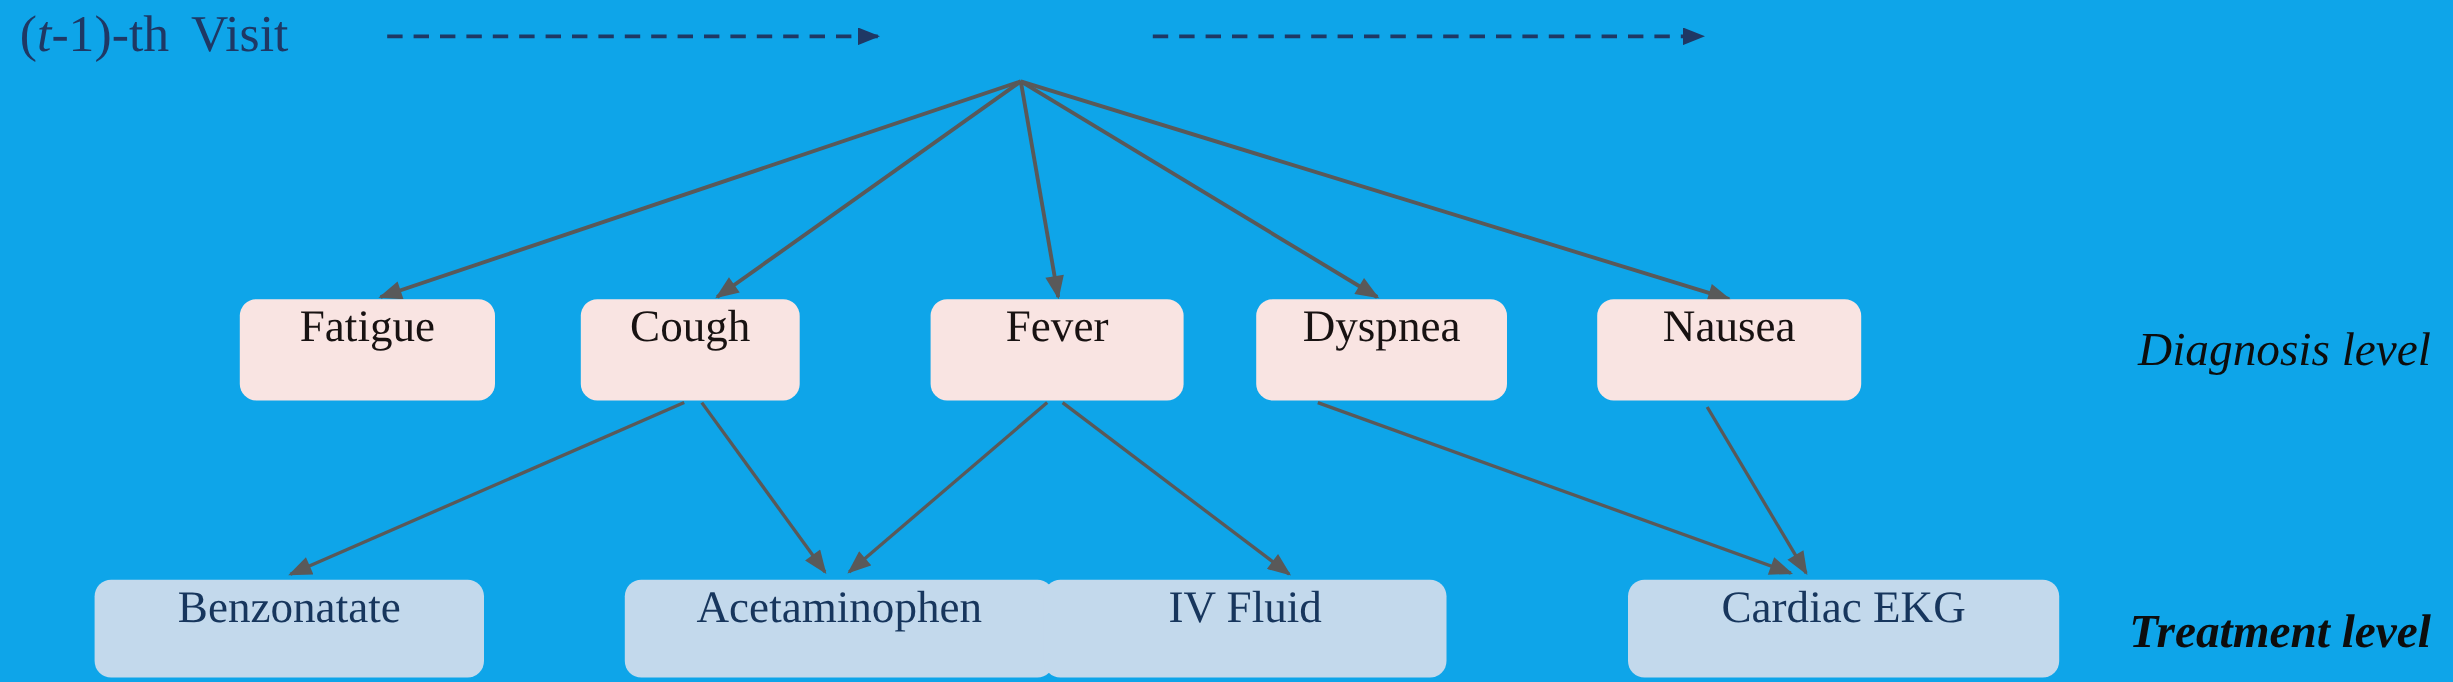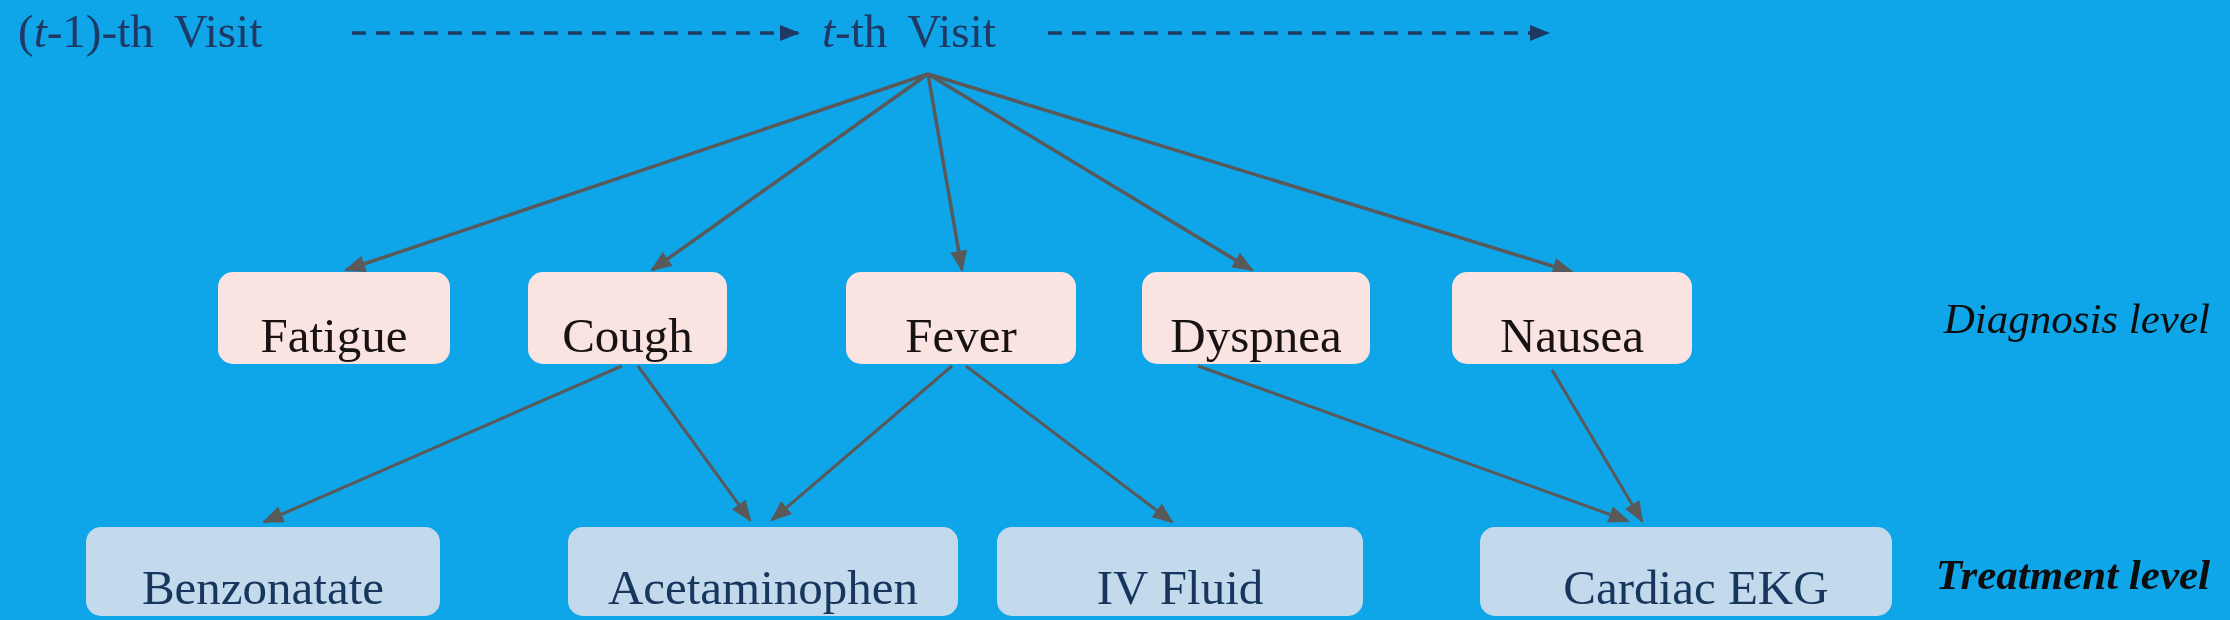--- a/index.html
+++ b/index.html
@@ -23,24 +23,24 @@
     line-height: 1.1;
   }
   .visit-label .it { font-style: italic; }
   .visit-prev { left: 18px; }
   .visit-curr { left: 822px; }
   .visit-next { left: 1588px; }
 
   .node {
     position: absolute;
     display: flex;
-    align-items: flex-end;
+    align-items: flex-start;
     justify-content: center;
     border-radius: 15px;
-    font-size: 49px;
+    font-size: 41px;
     white-space: nowrap;
   }
   .diagnosis {
     top: 272px;
     height: 92px;
     background: #f9e4e2;
     color: #181212;
   }
   .treatment {
     top: 527px;
@@ -49,22 +49,22 @@
     color: #17365d;
   }
   .n-fatigue   { left: 218px;  width: 232px; }
   .n-cough     { left: 528px;  width: 199px; }
   .n-fever     { left: 846px;  width: 230px; }
   .n-dyspnea   { left: 1142px; width: 228px; }
   .n-nausea    { left: 1452px; width: 240px; }
 
   .n-benzonatate   { left: 86px;   width: 354px; }
   .n-acetaminophen { left: 568px;  width: 390px; }
-  .n-ivfluid       { left: 997px;  width: 366px; }
-  .n-cardiacekg    { left: 1480px; width: 392px; padding-left: 20px; }
+  .n-ivfluid       { left: 949px;  width: 366px; }
+  .n-cardiacekg    { left: 1480px; width: 392px; }
 
   .level-label {
     position: absolute;
     right: 20px;
     font-size: 43px;
     font-style: italic;
     color: #0d0d0d;
     white-space: nowrap;
   }
   .level-diagnosis { top: 294px; }
@@ -108,23 +108,20 @@
     <line class="edge edge-treat" x1="638" y1="366" x2="750" y2="520" marker-end="url(#ah-gray)"></line>
     <line class="edge edge-treat" x1="952" y1="366" x2="772" y2="520" marker-end="url(#ah-gray)"></line>
     <line class="edge edge-treat" x1="966" y1="366" x2="1172" y2="522" marker-end="url(#ah-gray)"></line>
     <line class="edge edge-treat" x1="1198" y1="366" x2="1628" y2="521" marker-end="url(#ah-gray)"></line>
     <line class="edge edge-treat" x1="1552" y1="370" x2="1642" y2="521" marker-end="url(#ah-gray)"></line>
   </svg>
 
   <div class="visit-label visit-prev">
     <span>(</span><span class="it">t</span><span>-1)-th  Visit</span>
   </div>
-  <div class="visit-label visit-curr">
-    <span></span><span class="it">t</span><span>-th  Visit</span>
-  </div>
 
   <div class="node diagnosis n-fatigue">
     <span>Fatigue</span>
   </div>
   <div class="node diagnosis n-cough">
     <span>Cough</span>
   </div>
   <div class="node diagnosis n-fever">
     <span>Fever</span>
   </div>

